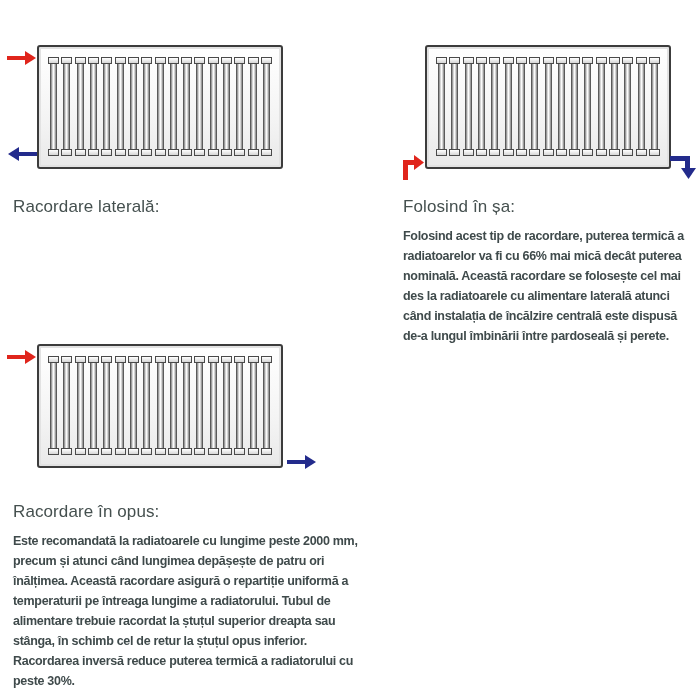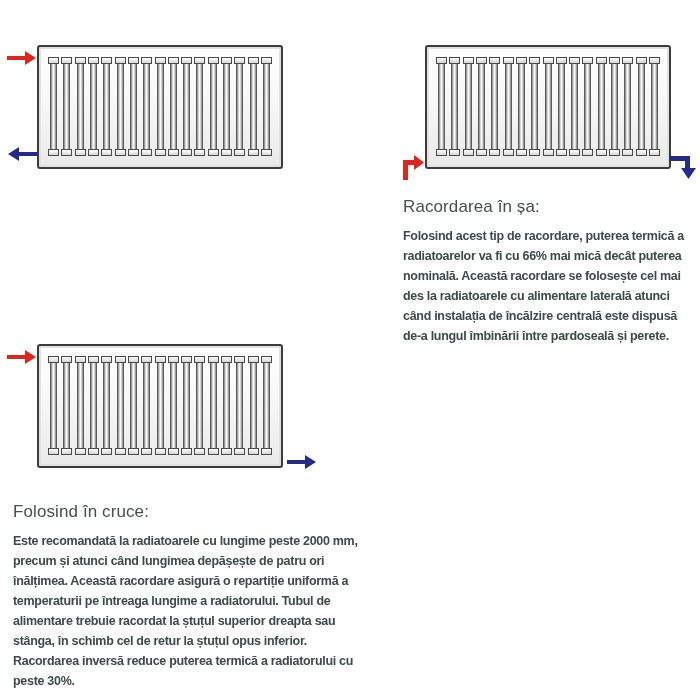--- a/index.html
+++ b/index.html
@@ -173,20 +173,21 @@
   <svg class="arrow red" style="left:7px; top:50px;" width="30" height="16" viewBox="0 0 30 16">
     <rect x="0" y="6" width="19" height="4" fill="currentColor"></rect>
     <polygon points="18,1 29,8 18,15" fill="currentColor"></polygon>
   </svg>
   <svg class="arrow blue" style="left:7px; top:146px;" width="30" height="16" viewBox="0 0 30 16">
     <polygon points="12,1 1,8 12,15" fill="currentColor"></polygon>
     <rect x="11" y="6" width="19" height="4" fill="currentColor"></rect>
   </svg>
 
   <div class="caption" style="left:13px; top:197px; width:335px;">
+    <div class="cap-title">Racordare laterală:</div>
   </div>
 
   <div class="radiator" style="left:425px; top:45px;">
     <div class="fins">
         <div class="fin">
           <div class="fin-cap"></div>
           <div class="fin-col"></div>
           <div class="fin-cap"></div>
         </div>
         <div class="fin">
@@ -277,21 +278,21 @@
     <rect x="3" y="9" width="12" height="5" fill="currentColor"></rect>
     <polygon points="14,4 24,11.5 14,19" fill="currentColor"></polygon>
   </svg>
   <svg class="arrow blue" style="left:670px; top:153px;" width="28" height="28" viewBox="0 0 28 28">
     <rect x="0" y="3" width="20" height="5" fill="currentColor"></rect>
     <rect x="15" y="3" width="5" height="13" fill="currentColor"></rect>
     <polygon points="11,15 26,15 18.5,26" fill="currentColor"></polygon>
   </svg>
 
   <div class="caption" style="left:403px; top:197px; width:293px;">
-    <div class="cap-title">Racordarea în șa:</div>
+    <div class="cap-title">Folosind în șa:</div>
     <div class="cap-body">Folosind acest tip de racordare, puterea termică a radiatoarelor va fi cu 66% mai mică decât puterea nominală. Această racordare se folosește cel mai des la radiatoarele cu alimentare laterală atunci când instalația de încălzire centrală este dispusă de-a lungul îmbinării între pardoseală și perete.</div>
   </div>
 
   <div class="radiator" style="left:37px; top:344px;">
     <div class="fins">
         <div class="fin">
           <div class="fin-cap"></div>
           <div class="fin-col"></div>
           <div class="fin-cap"></div>
         </div>
@@ -381,17 +382,17 @@
   <svg class="arrow red" style="left:7px; top:349px;" width="30" height="16" viewBox="0 0 30 16">
     <rect x="0" y="6" width="19" height="4" fill="currentColor"></rect>
     <polygon points="18,1 29,8 18,15" fill="currentColor"></polygon>
   </svg>
   <svg class="arrow blue" style="left:287px; top:454px;" width="30" height="16" viewBox="0 0 30 16">
     <rect x="0" y="6" width="19" height="4" fill="currentColor"></rect>
     <polygon points="18,1 29,8 18,15" fill="currentColor"></polygon>
   </svg>
 
   <div class="caption" style="left:13px; top:502px; width:350px;">
-    <div class="cap-title">Folosind în cruce:</div>
+    <div class="cap-title">Racordare în opus:</div>
     <div class="cap-body">Este recomandată la radiatoarele cu lungime peste 2000 mm, precum și atunci când lungimea depășește de patru ori înălțimea. Această racordare asigură o repartiție uniformă a temperaturii pe întreaga lungime a radiatorului. Tubul de alimentare trebuie racordat la ștuțul superior dreapta sau stânga, în schimb cel de retur la ștuțul opus inferior. Racordarea inversă reduce puterea termică a radiatorului cu peste 30%.</div>
   </div>
 
 </div>
 
 </body></html>

